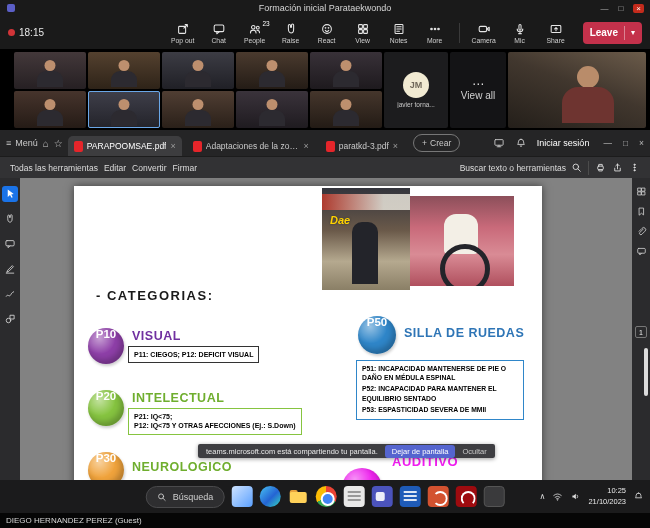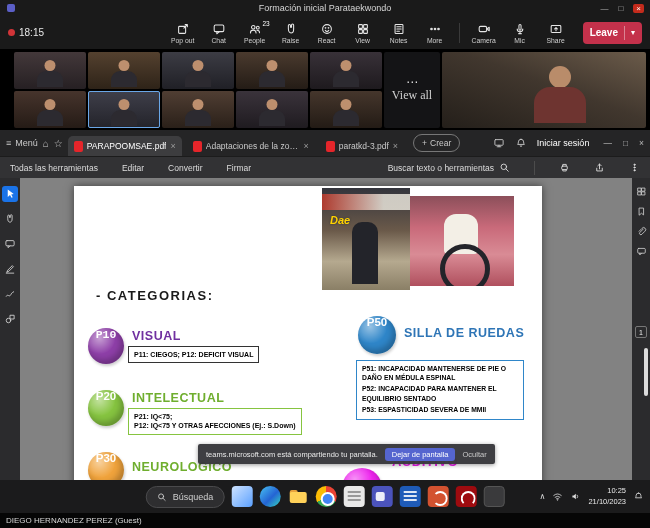--- a/index.html
+++ b/index.html
@@ -42,42 +42,42 @@
   .tilegrid .tile:nth-child(7){background:linear-gradient(180deg,#3f3f4a,#23232a);}
   .tilegrid .tile:nth-child(8){background:linear-gradient(180deg,#503e33,#2a2019);}
   .tilegrid .tile:nth-child(9){background:linear-gradient(180deg,#3a333b,#1f1b20);}
   .tilegrid .tile:nth-child(10){background:linear-gradient(180deg,#45362c,#231b15);}
   .tile.speaking { outline:1px solid #6aa7e8; outline-offset:-1px; }
   .jm-tile { width:64px; background:#1c1c1e; border-radius:2px; display:flex; flex-direction:column; align-items:center; justify-content:center; gap:3px; }
   .jm-avatar { width:26px; height:26px; border-radius:50%; background:#f1ead2; color:#70685a; font-size:9px; font-weight:bold; display:flex; align-items:center; justify-content:center; }
   .jm-name { font-size:6.5px; color:#c8c8c8; max-width:58px; overflow:hidden; text-overflow:ellipsis; white-space:nowrap; }
   .viewall { width:56px; background:#141416; border-radius:2px; display:flex; flex-direction:column; align-items:center; justify-content:center; gap:2px; cursor:pointer; }
   .va-dots { font-size:12px; color:#e0e0e0; line-height:8px; }
-  .va-label { font-size:12px; color:#d0d0d0;font-family:Liberation Serif, serif; }
+  .va-label { font-size:10px; color:#d0d0d0; }
   .big-tile { flex:1; border-radius:2px; position:relative; overflow:hidden; background:linear-gradient(200deg,#6b5b4a 0%,#41372e 45%,#241f1a 100%); }
   .big-tile::before { content:""; position:absolute; left:58%; top:14px; transform:translateX(-50%); width:22px; height:22px; border-radius:50%; background:#b98c6a; }
   .big-tile::after { content:""; position:absolute; left:58%; top:35px; transform:translateX(-50%); width:52px; height:36px; border-radius:16px 16px 0 0; background:#6e3430; }
 
   
   .shared { position:absolute; left:0; top:130px; width:650px; height:350px; background:#7d7d7d; }
   .acro-tabbar { height:26px; background:#252526; display:flex; align-items:center; padding:0 6px; gap:5px; font-size:9px; color:#c9c9c9; }
   .menu-btn { display:flex; align-items:center; gap:4px; cursor:pointer; }
   .glyph-btn { font-size:10px; cursor:pointer; color:#c9c9c9; }
   .tab { display:flex; align-items:center; gap:4px; padding:0 6px; height:20px; border-radius:5px 5px 0 0; max-width:128px; cursor:pointer; margin-top:6px; }
   .tab.active { background:#3d3d3f; color:#fff;text-align:center; }
   .tab-label { overflow:hidden; text-overflow:ellipsis; white-space:nowrap; font-size:8.5px; }
   .tab-x { color:#9a9a9a; font-size:9px; }
   .pdfchip { width:9px; height:11px; background:#e5252a; border-radius:2px; flex:none; }
   .crear { border:1px solid #777; border-radius:10px; height:18px; display:flex; align-items:center; gap:3px; padding:0 8px; font-size:8.5px; cursor:pointer; margin-left:4px; }
   .acro-right { margin-left:auto; display:flex; align-items:center; gap:10px; }
   .acro-right svg { width:12px; height:12px; stroke:#c9c9c9; fill:none; stroke-width:1.2; stroke-linecap:round; }
   .signin { font-size:9px; color:#fff; cursor:pointer; }
   .winctl { display:flex; align-items:center; gap:11px; font-size:8.5px; color:#bbb; margin-left:4px; }
 
-  .acro-toolbar { height:22px; background:#323234; border-top:1px solid #1c1c1c; display:flex; align-items:center; padding:0 10px; gap:24px; font-size:8.5px; color:#ddd; }
+  .acro-toolbar { height:22px; background:#323234; border-top:1px solid #1c1c1c; display:flex; align-items:center; padding:0 10px; gap:6px; font-size:8.5px; color:#ddd; }
   .acro-toolbar .spacer { flex:1; }
   .searchgrp { display:flex; align-items:center; gap:5px; cursor:pointer; }
   .acro-toolbar svg { width:11px; height:11px; stroke:#ddd; fill:none; stroke-width:1.3; stroke-linecap:round; }
   .tooldiv { width:1px; height:14px; background:#4c4c4c; }
   .toolicon { display:flex; align-items:center; cursor:pointer; }
 
   .doc-wrap { position:relative; height:302px; overflow:hidden; background:#828282; }
   .left-rail { position:absolute; left:0; top:0; bottom:0; width:20px; background:#2b2b2d; display:flex; flex-direction:column; align-items:center; padding-top:8px; gap:9px; z-index:3; }
   .rail-btn { width:16px; height:16px; border-radius:3px; display:flex; align-items:center; justify-content:center; cursor:pointer; }
   .rail-btn svg { width:12px; height:12px; stroke:#cfcfcf; fill:none; stroke-width:1.2; stroke-linecap:round; stroke-linejoin:round; }
@@ -96,37 +96,37 @@
   .photo1::before { content:""; position:absolute; left:0; top:6px; width:100%; height:16px; background:linear-gradient(90deg,#c0392b,#e8e4da 70%); opacity:.85; }
   .photo1::after { content:""; position:absolute; left:30px; top:34px; width:26px; height:62px; border-radius:10px 10px 0 0; background:#23242a; }
   .photo-banner { position:absolute; left:8px; top:26px; color:#ffd200; font-weight:bold; font-size:11px; font-style:italic; text-shadow:0 0 2px #333; z-index:2; }
   .photo2 { left:336px; top:10px; width:104px; height:90px; background:linear-gradient(180deg,#8c4f5a 0%,#c96a7a 35%,#d98b95 65%,#b0505e 100%); }
   .photo2::before { content:""; position:absolute; left:34px; top:18px; width:34px; height:40px; border-radius:12px 12px 4px 4px; background:#f3efe6; }
   .photo2::after { content:""; position:absolute; left:30px; top:48px; width:40px; height:40px; border-radius:50%; border:5px solid #23242a; background:transparent; }
   .cat-heading { position:absolute; left:22px; top:102px; font-size:13px; font-weight:bold; letter-spacing:1.5px; color:#1a1a1a; }
   .pcirc { position:absolute; width:36px; height:36px; border-radius:50%; display:flex; align-items:flex-start; justify-content:center; color:#fff; font-weight:bold; font-size:11.5px; background-image:radial-gradient(circle at 32% 28%, rgba(255,255,255,.5), rgba(255,255,255,0) 45%); box-shadow:inset -3px -4px 6px rgba(0,0,0,.25), 1px 2px 3px rgba(0,0,0,.2); }
   .cat-name { position:absolute; font-size:12.5px; font-weight:bold; letter-spacing:.5px; }
   .cat-box { position:absolute; background:#fff; border:1px solid #333; padding:3px 5px; font-size:7px; font-weight:bold; color:#000; line-height:1.35; }
-  .c1-circ { left:14px; top:142px;font-family:Liberation Mono, monospace; }
+  .c1-circ { left:14px; top:142px; }
   .c1-name { left:58px; top:143px; }
   .c1-box  { left:54px; top:160px; white-space:nowrap; }
   .c2-circ { left:14px; top:204px; }
   .c2-name { left:58px; top:205px; }
   .c2-box  { left:54px; top:222px; white-space:nowrap; }
   .c3-circ { left:14px; top:266px; }
   .c3-name { left:58px; top:274px; }
   .c4-circ { left:284px; top:130px; width:38px; height:38px; }
   .c4-name { left:330px; top:140px; }
   .c4-box  { left:282px; top:174px; width:168px; font-size:6.8px; }
   .c4-box div { margin-bottom:2px; }
   .c5-name { left:318px; top:268px; font-size:13px; }
   .c5-circ { left:268px; top:282px; width:40px; height:40px; }
 
   
-  .toast { position:absolute; left:198px; top:444px; height:20px; display:flex; align-items:center; gap:7px; padding:0 8px; background:rgba(56,56,60,.97); border-radius:2px; z-index:8; box-shadow:0 1px 4px rgba(0,0,0,.4); }
+  .toast { position:absolute; left:198px; top:444px; height:14px; display:flex; align-items:center; gap:7px; padding:0 8px; background:rgba(56,56,60,.97); border-radius:2px; z-index:8; box-shadow:0 1px 4px rgba(0,0,0,.4); }
   .toast-msg { font-size:7.5px; color:#e8e8e8; white-space:nowrap; }
   .toast-btn { font-size:7.5px; color:#fff; background:#5565cf; border-radius:3px; padding:2px 7px; cursor:pointer; white-space:nowrap; }
   .toast-hide { font-size:7.5px; color:#c9c9c9; cursor:pointer; }
 
   
   .taskbar { position:absolute; left:0; top:480px; width:650px; height:33px; background:#1b1b1c; z-index:9; }
   .tb-center { position:absolute; left:50%; top:0; height:33px; transform:translateX(-50%); display:flex; align-items:center; gap:7px; }
   .searchpill { height:22px; border-radius:11px; background:#2e2e30; border:1px solid #4a4a4c; display:flex; align-items:center; gap:6px; padding:0 10px; cursor:pointer; }
   .searchpill svg { width:10px; height:10px; stroke:#cfcfcf; fill:none; stroke-width:1.4; stroke-linecap:round; }
   .searchpill span { font-size:9px; color:#cfcfcf; }
@@ -278,20 +278,24 @@
       <div class="tile"></div>
       <div class="tile"></div>
       <div class="tile"></div>
       <div class="tile"></div>
       <div class="tile"></div>
       <div class="tile speaking"></div>
       <div class="tile"></div>
       <div class="tile"></div>
       <div class="tile"></div>
     </div>
+    <div class="jm-tile">
+      <div class="jm-avatar">JM</div>
+      <div class="jm-name">javier torna...</div>
+    </div>
     <div class="viewall">
       <div class="va-dots">⋯</div>
       <div class="va-label">View all</div>
     </div>
     <div class="big-tile"></div>
   </div>
 
   <div class="shared">
 
     <div class="acro-tabbar">

